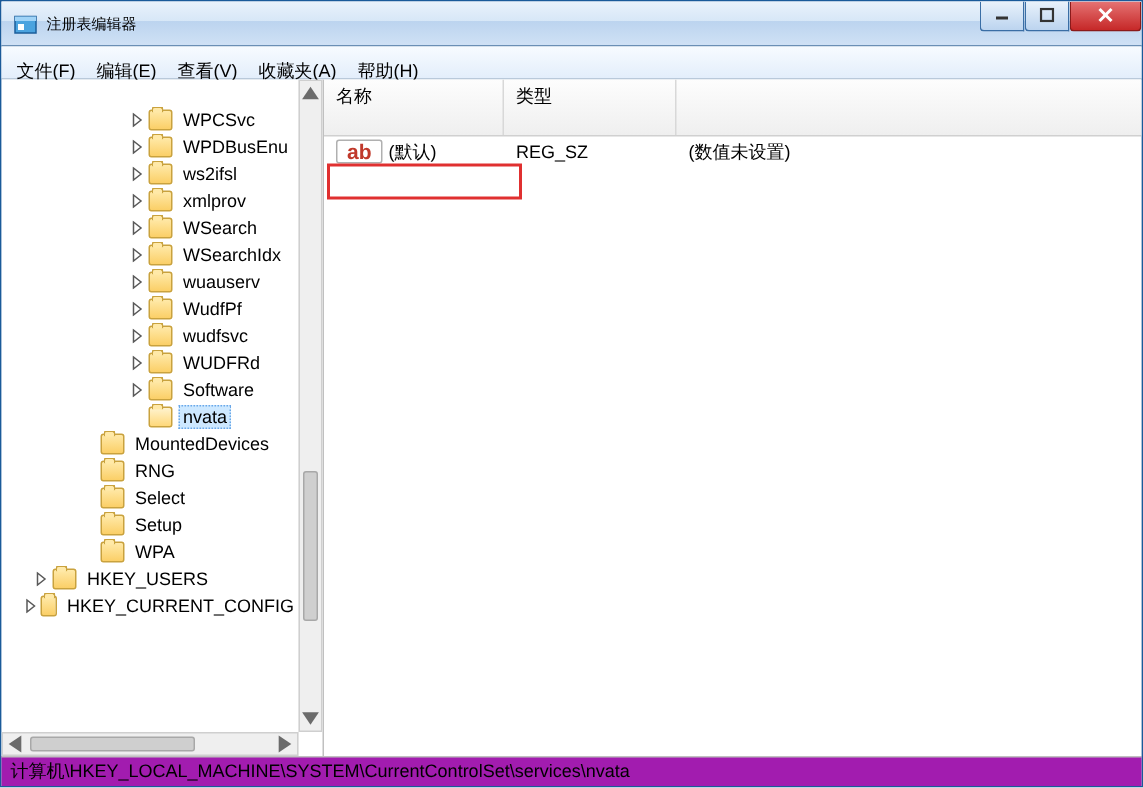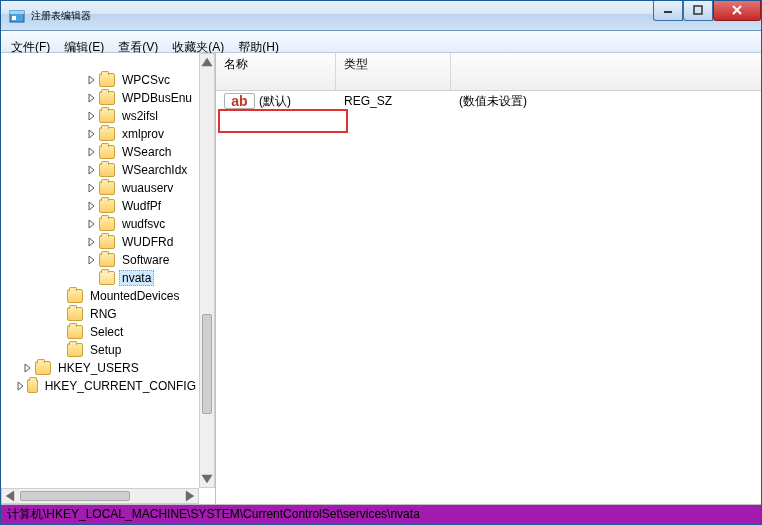--- a/index.html
+++ b/index.html
@@ -231,20 +231,26 @@
               <span class="folder-icon"></span>
               <span class="node-label">Select</span>
             </div>
             <div class="node">
               <span style="display:inline-block;width:48px;height:18px;"></span>
               <span class="toggle"></span>
               <span class="folder-icon"></span>
               <span class="node-label">Setup</span>
             </div>
             <div class="node">
+              <span style="display:inline-block;width:48px;height:18px;"></span>
+              <span class="toggle"></span>
+              <span class="folder-icon"></span>
+              <span class="node-label">WPA</span>
+            </div>
+            <div class="node">
               <span style="display:inline-block;width:16px;height:18px;"></span>
               <span class="toggle">
                 <svg width="10" height="10">
                   <path d="M3 1 L8 5 L3 9 Z" fill="none" stroke="#595959"></path>
                 </svg>
               </span>
               <span class="folder-icon"></span>
               <span class="node-label">HKEY_USERS</span>
             </div>
             <div class="node">

